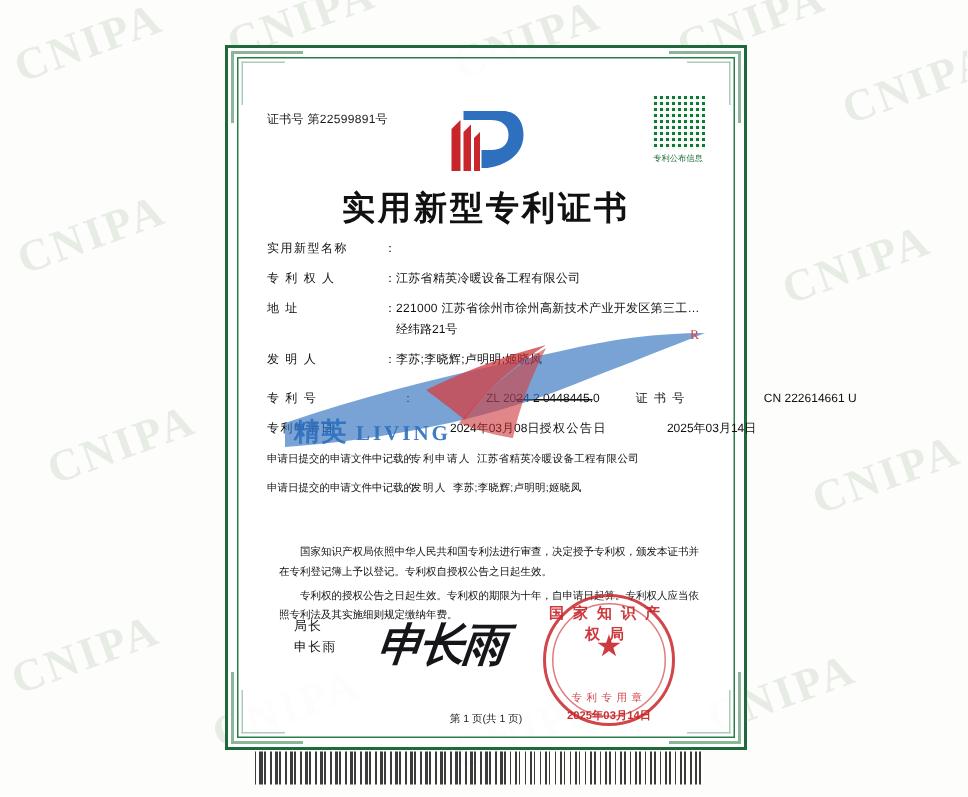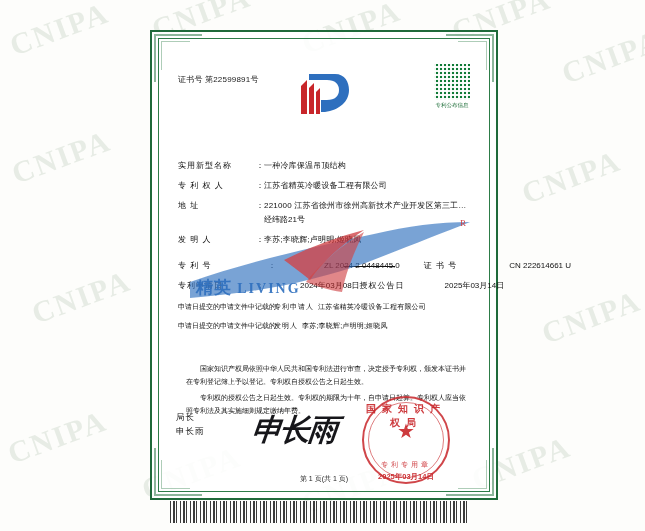--- a/index.html
+++ b/index.html
@@ -208,21 +208,21 @@
     font-size: 7px;
     line-height: 1.9;
     color: #111;
     text-align: justify;
   }
   #para p { margin: 0 0 2px 0; text-indent: 14px; }
 
   
   #sig-label {
     position: absolute;
-    left: 24px;
+    left: 44px;
     top: 378px;
     font-size: 8.5px;
     line-height: 1.7;
     color: #111;
     letter-spacing: 1px;
   }
   #sig-hand {
     position: absolute;
     left: 100px;
     top: 378px;
@@ -390,27 +390,27 @@
     <div id="emblem">
       <svg width="58" height="48" viewBox="0 0 58 48">
         <path d="M14 4 L40 4 C50 4 54 12 54 20 C54 32 44 40 30 42 L26 42 L26 30 L32 30 C40 30 44 26 44 20 C44 14 40 10 32 10 L14 10 Z" fill="#2e6fbe"></path>
         <path d="M4 12 L16 12 L16 44 L4 44 Z" fill="#2e6fbe" opacity="0.0"></path>
         <path d="M6 16 L12 10 L12 44 L6 44 Z" fill="#c8262a"></path>
         <path d="M14 18 L19 13 L19 44 L14 44 Z" fill="#c8262a"></path>
         <path d="M21 22 L25 18 L25 44 L21 44 Z" fill="#c8262a"></path>
       </svg>
     </div>
 
+    <div id="title">实用新型专利证书</div>
 
     <div id="fields">
 
       <div class="frow">
         <span class="flabel">实用新型名称</span>
         <span class="fsep">：</span>
-        <span class="fvalue">一种冷库保温吊顶结构</span>
       </div>
 
       <div class="frow">
         <span class="flabel">专 利 权 人</span>
         <span class="fsep">：</span>
         <span class="fvalue">江苏省精英冷暖设备工程有限公司</span>
       </div>
 
       <div class="frow">
         <span class="flabel">地      址</span>

